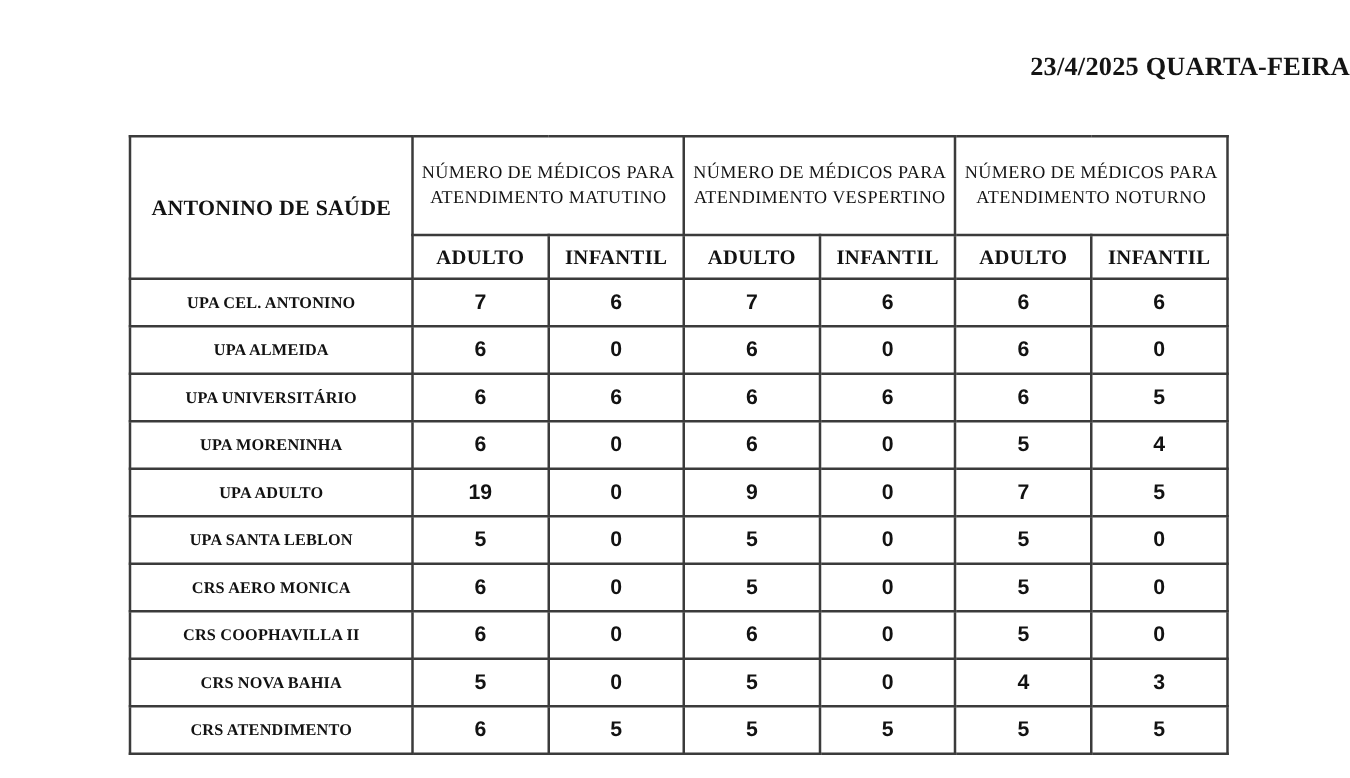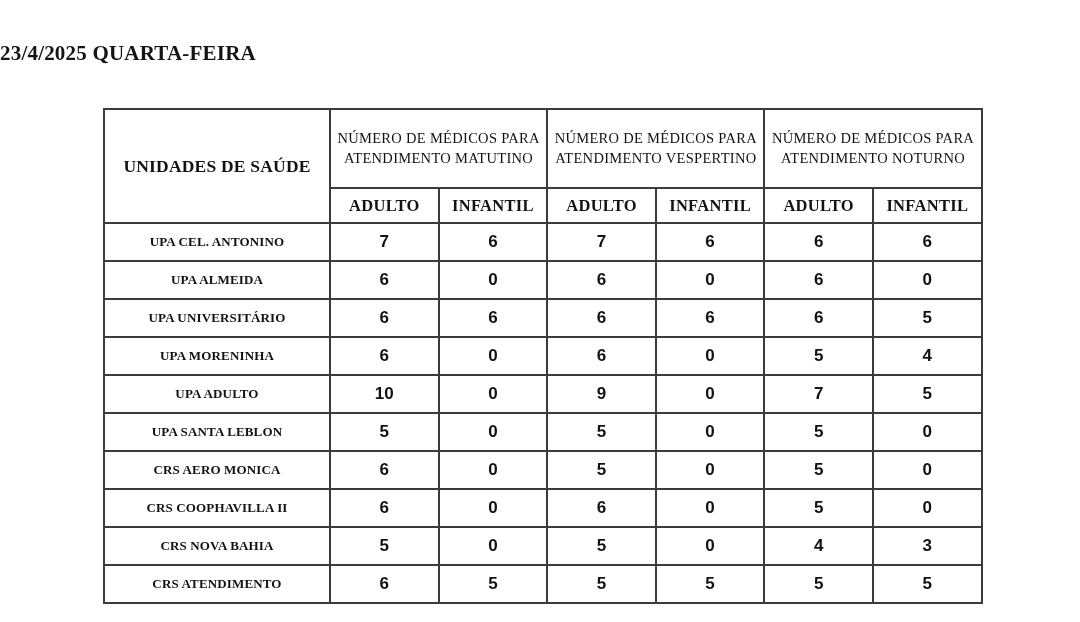--- a/index.html
+++ b/index.html
@@ -14,21 +14,21 @@
     color: #111111;
     overflow: hidden;
     position: relative;
   }
 
   .page-title {
     position: absolute;
     top: 41px;
     left: 0;
     width: 1080px;
-    text-align: left;
+    text-align: right;
     font-size: 21px;
     font-weight: bold;
     letter-spacing: 0.2px;
     color: #141414;
     white-space: nowrap;
   }
 
   .table-wrap {
     position: absolute;
     left: 103px;
@@ -113,21 +113,21 @@
       <col class="c-unit">
       <col class="c-num">
         <col class="c-num">
       <col class="c-num">
         <col class="c-num">
       <col class="c-num">
         <col class="c-num">
     </colgroup>
     <thead>
       <tr>
-        <th class="unit-head" rowspan="2">UNIDADES DE SAÚDE</th>
+        <th class="unit-head" rowspan="2">ANTONINO DE SAÚDE</th>
         <th class="shift-head" colspan="2">NÚMERO DE MÉDICOS PARA ATENDIMENTO MATUTINO</th>
         <th class="shift-head" colspan="2">NÚMERO DE MÉDICOS PARA ATENDIMENTO VESPERTINO</th>
         <th class="shift-head" colspan="2">NÚMERO DE MÉDICOS PARA ATENDIMENTO NOTURNO</th>
       </tr>
       <tr>
         <th class="sub-head">ADULTO</th>
         <th class="sub-head">INFANTIL</th>
         <th class="sub-head">ADULTO</th>
         <th class="sub-head">INFANTIL</th>
         <th class="sub-head">ADULTO</th>
@@ -166,21 +166,21 @@
         <td class="unit-cell">UPA MORENINHA</td>
         <td class="num-cell">6</td>
         <td class="num-cell">0</td>
         <td class="num-cell">6</td>
         <td class="num-cell">0</td>
         <td class="num-cell">5</td>
         <td class="num-cell">4</td>
       </tr>
       <tr>
         <td class="unit-cell">UPA ADULTO</td>
-        <td class="num-cell">10</td>
+        <td class="num-cell">19</td>
         <td class="num-cell">0</td>
         <td class="num-cell">9</td>
         <td class="num-cell">0</td>
         <td class="num-cell">7</td>
         <td class="num-cell">5</td>
       </tr>
       <tr>
         <td class="unit-cell">UPA SANTA LEBLON</td>
         <td class="num-cell">5</td>
         <td class="num-cell">0</td>

